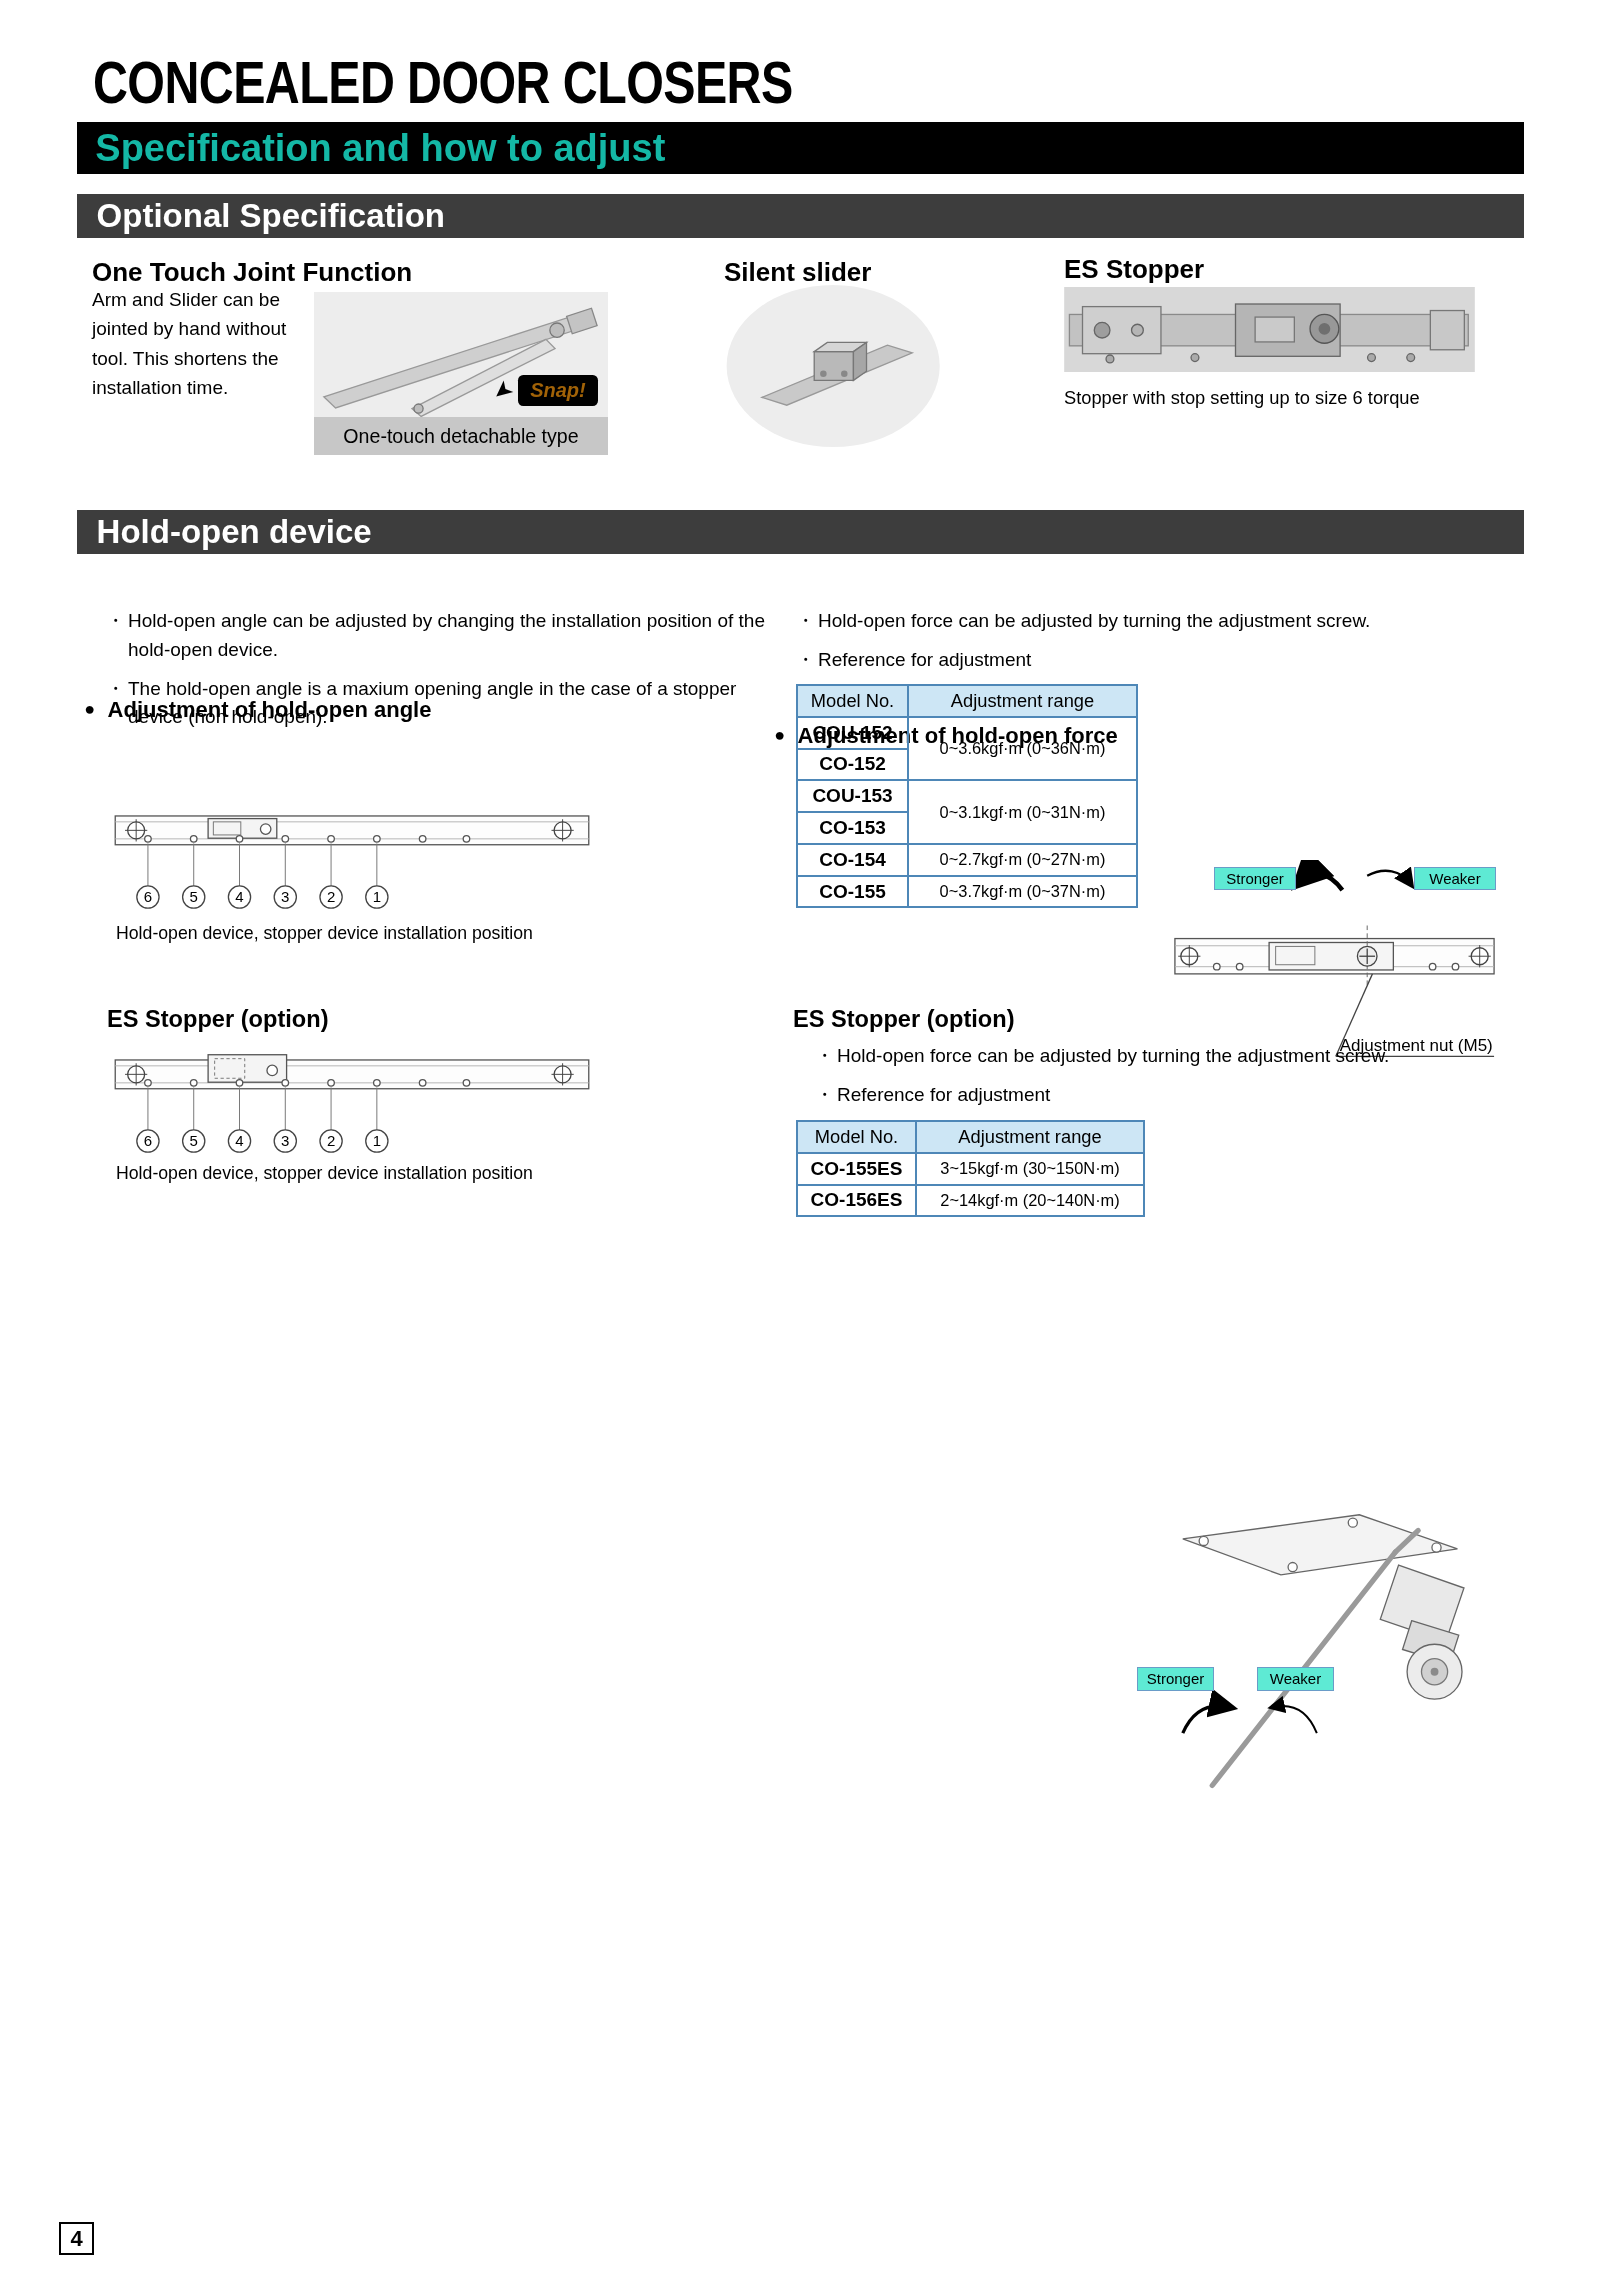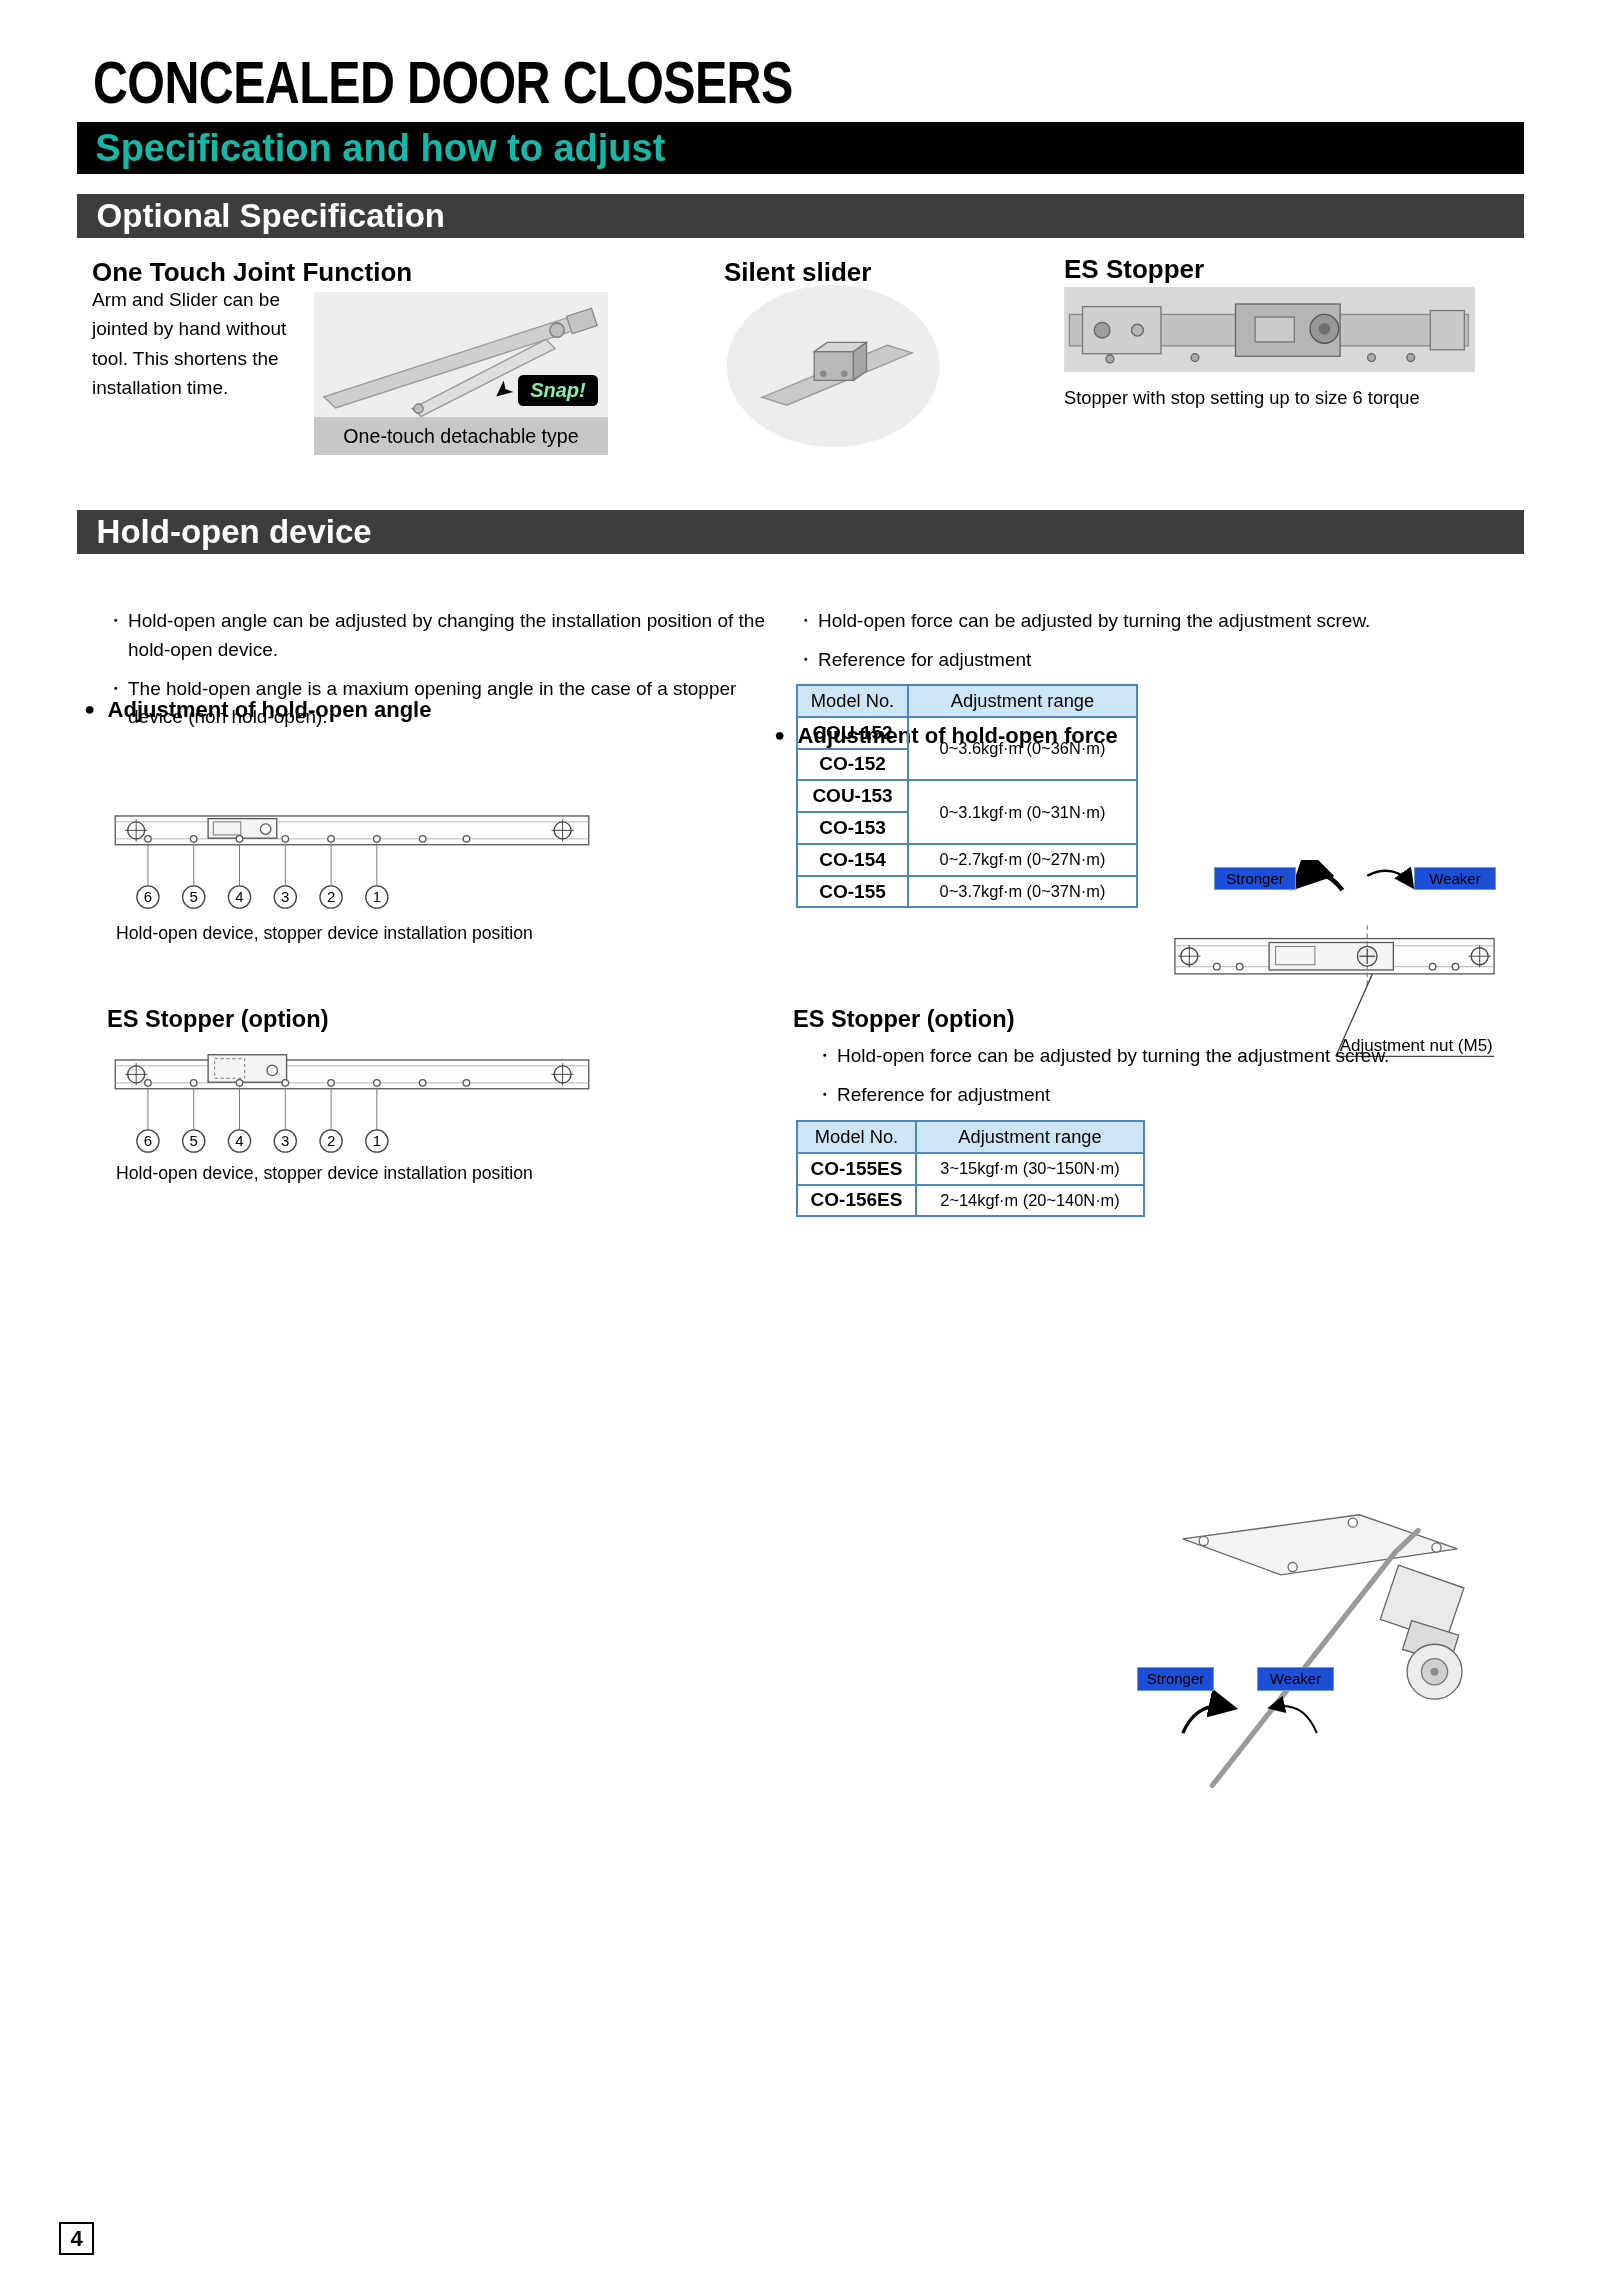--- a/index.html
+++ b/index.html
@@ -16,21 +16,21 @@
                display:flex;align-items:center;padding-left:19.6px;box-sizing:border-box;}
 
   .h-col{font-size:26px;font-weight:bold;margin:0;white-space:nowrap;}
   .body-text{font-size:19px;line-height:1.55;}
 
   .img-box{background:#ededed;position:relative;}
   .ot-caption{background:#c7c7c7;display:flex;align-items:center;justify-content:center;
               font-size:19.6px;}
   .snap-wrap{position:absolute;display:flex;align-items:center;gap:5.2px;}
   .snap-arrow{display:inline-block;font-size:23.6px;line-height:1;transform:rotate(140deg);color:#000;}
-  .snap-box{background:#000;color:#86efac;font-size:20px;font-weight:bold;font-style:italic;
+  .snap-box{background:#000;color:#a16207;font-size:20px;font-weight:bold;font-style:italic;
             padding:3.9px 11.8px;border-radius:5.2px;}
   .small-caption{font-size:18.3px;}
 
   .sub-head{font-size:22px;font-weight:bold;margin:0;white-space:nowrap;position:relative;padding-left:23.6px;}
   .sub-head::before{content:"●";position:absolute;left:0;top:1.3px;font-size:18.3px;}
   .plain-head{font-size:23.6px;font-weight:bold;margin:0;white-space:nowrap;}
 
   .bullet{position:relative;padding-left:22px;font-size:19px;line-height:1.5;margin-bottom:10.5px;}
   .bullet::before{content:"・";position:absolute;left:0;top:0;}
 
@@ -38,21 +38,21 @@
 
   
   table.spec{border-collapse:collapse;}
   table.spec th,table.spec td{border:2px solid #4e87b7;box-sizing:border-box;}
   table.spec th{background:#cde6f5;font-size:18.3px;font-weight:normal;padding:3.9px 6.5px;text-align:center;}
   table.spec td.model{font-size:19px;font-weight:bold;text-align:center;padding:3.9px 5.2px;white-space:nowrap;}
   table.spec td.range{font-size:16.4px;text-align:center;padding:2.6px 3.9px;white-space:nowrap;}
   .t1 .model{width:111px;} .t1 .range{width:229px;}
   .t2 .model{width:119px;} .t2 .range{width:228px;}
 
-  .tag-box{position:absolute;border:1.3px solid #6a9cc8;background:#1d4ed8;font-size:15px;
+  .tag-box{position:absolute;border:1.3px solid #6a9cc8;background:#5eead4;font-size:15px;
            display:flex;align-items:center;justify-content:center;box-sizing:border-box;}
 
   .diagram{position:relative;}
   .diagram svg{position:absolute;left:0;top:0;}
   svg text{font-family:"Liberation Sans",sans-serif;}
 
   .page-num{border:2.6px solid #000;width:35px;height:33px;display:flex;align-items:center;
             justify-content:center;font-size:22px;font-weight:bold;box-sizing:border-box;}
 </style>
 </head>

